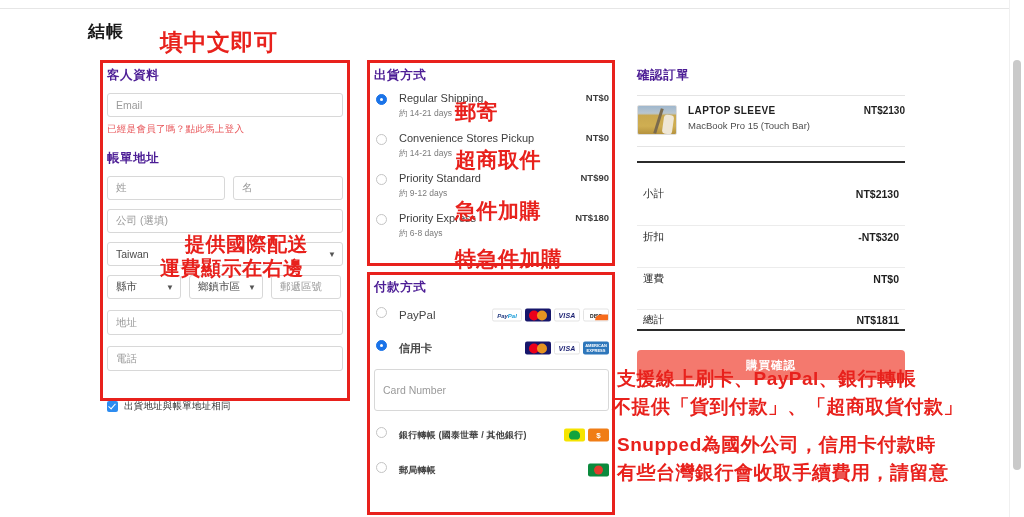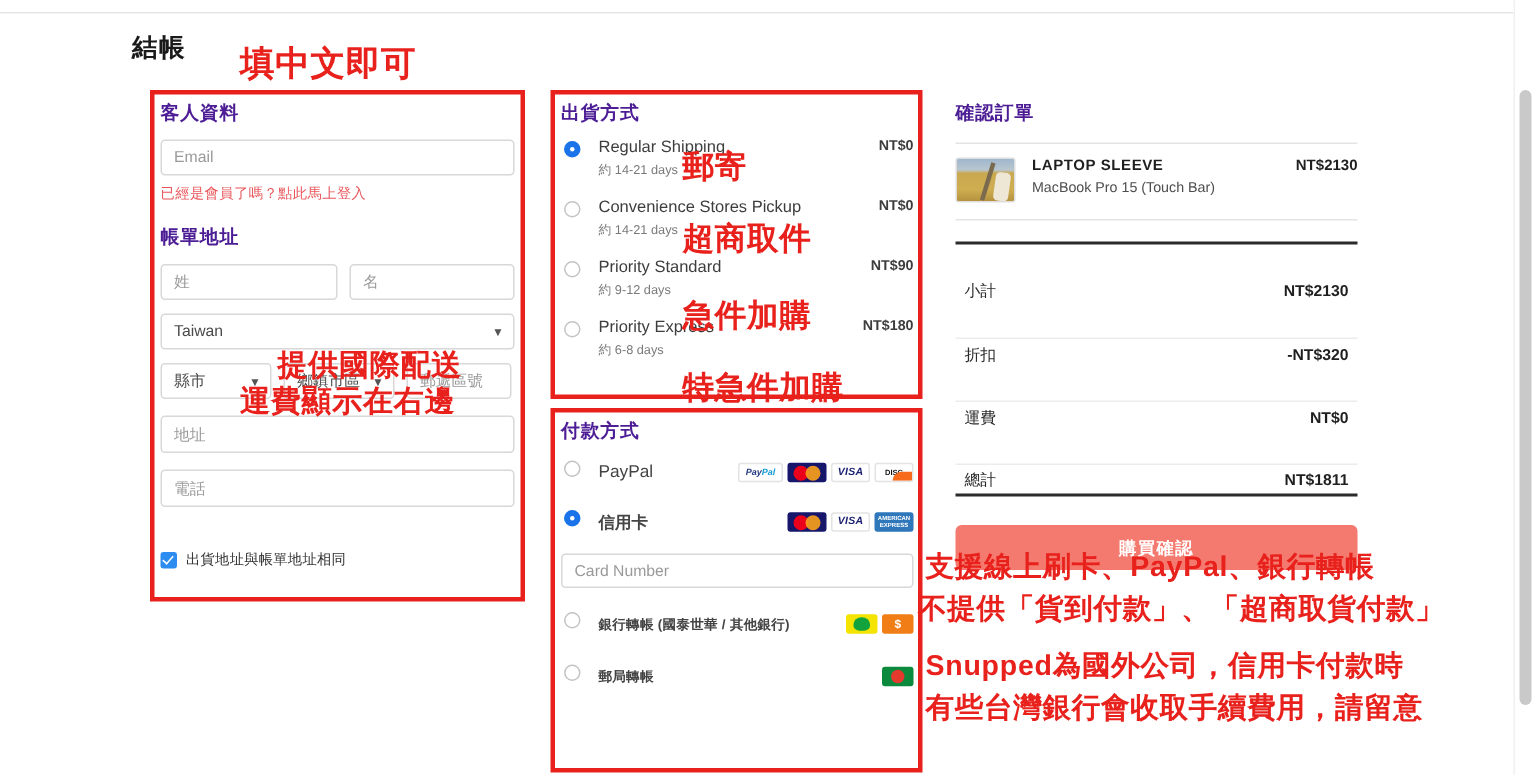--- a/index.html
+++ b/index.html
@@ -217,20 +217,23 @@
 
     <div class="row">
       <div class="field w118">
         <span>姓</span>
       </div>
       <div class="field flex1">
         <span>名</span>
       </div>
     </div>
 
+    <div class="field mt9">
+      <span>公司 (選填)</span>
+    </div>
 
     <div class="select mt9">
       <span>Taiwan</span>
       <span class="caret">▼</span>
     </div>
 
     <div class="row mt9">
       <div class="select w74">
         <span>縣市</span>
         <span class="caret">▼</span>
@@ -311,21 +314,21 @@
       <span class="radio on"></span>
       <span class="pay-label zh">信用卡</span>
       <span class="logos">
         <span class="logo logo-mc"></span>
         <span class="logo logo-visa">VISA</span>
         <span class="logo logo-amex">AMERICAN EXPRESS</span>
       </span>
     </div>
 
     <div class="card-fields">
-      <div class="field tall" style="height:23px;">
+      <div class="field tall" style="height:42px;">
         <span>Card Number</span>
       </div>
     </div>
 
     <div class="pay-opt" style="height:20px;margin-top:14px;">
       <span class="radio"></span>
       <span class="pay-label sm">銀行轉帳 (國泰世華 / 其他銀行)</span>
       <span class="logos">
         <span class="logo logo-cathay"></span>
         <span class="logo logo-otherbank">$</span>

